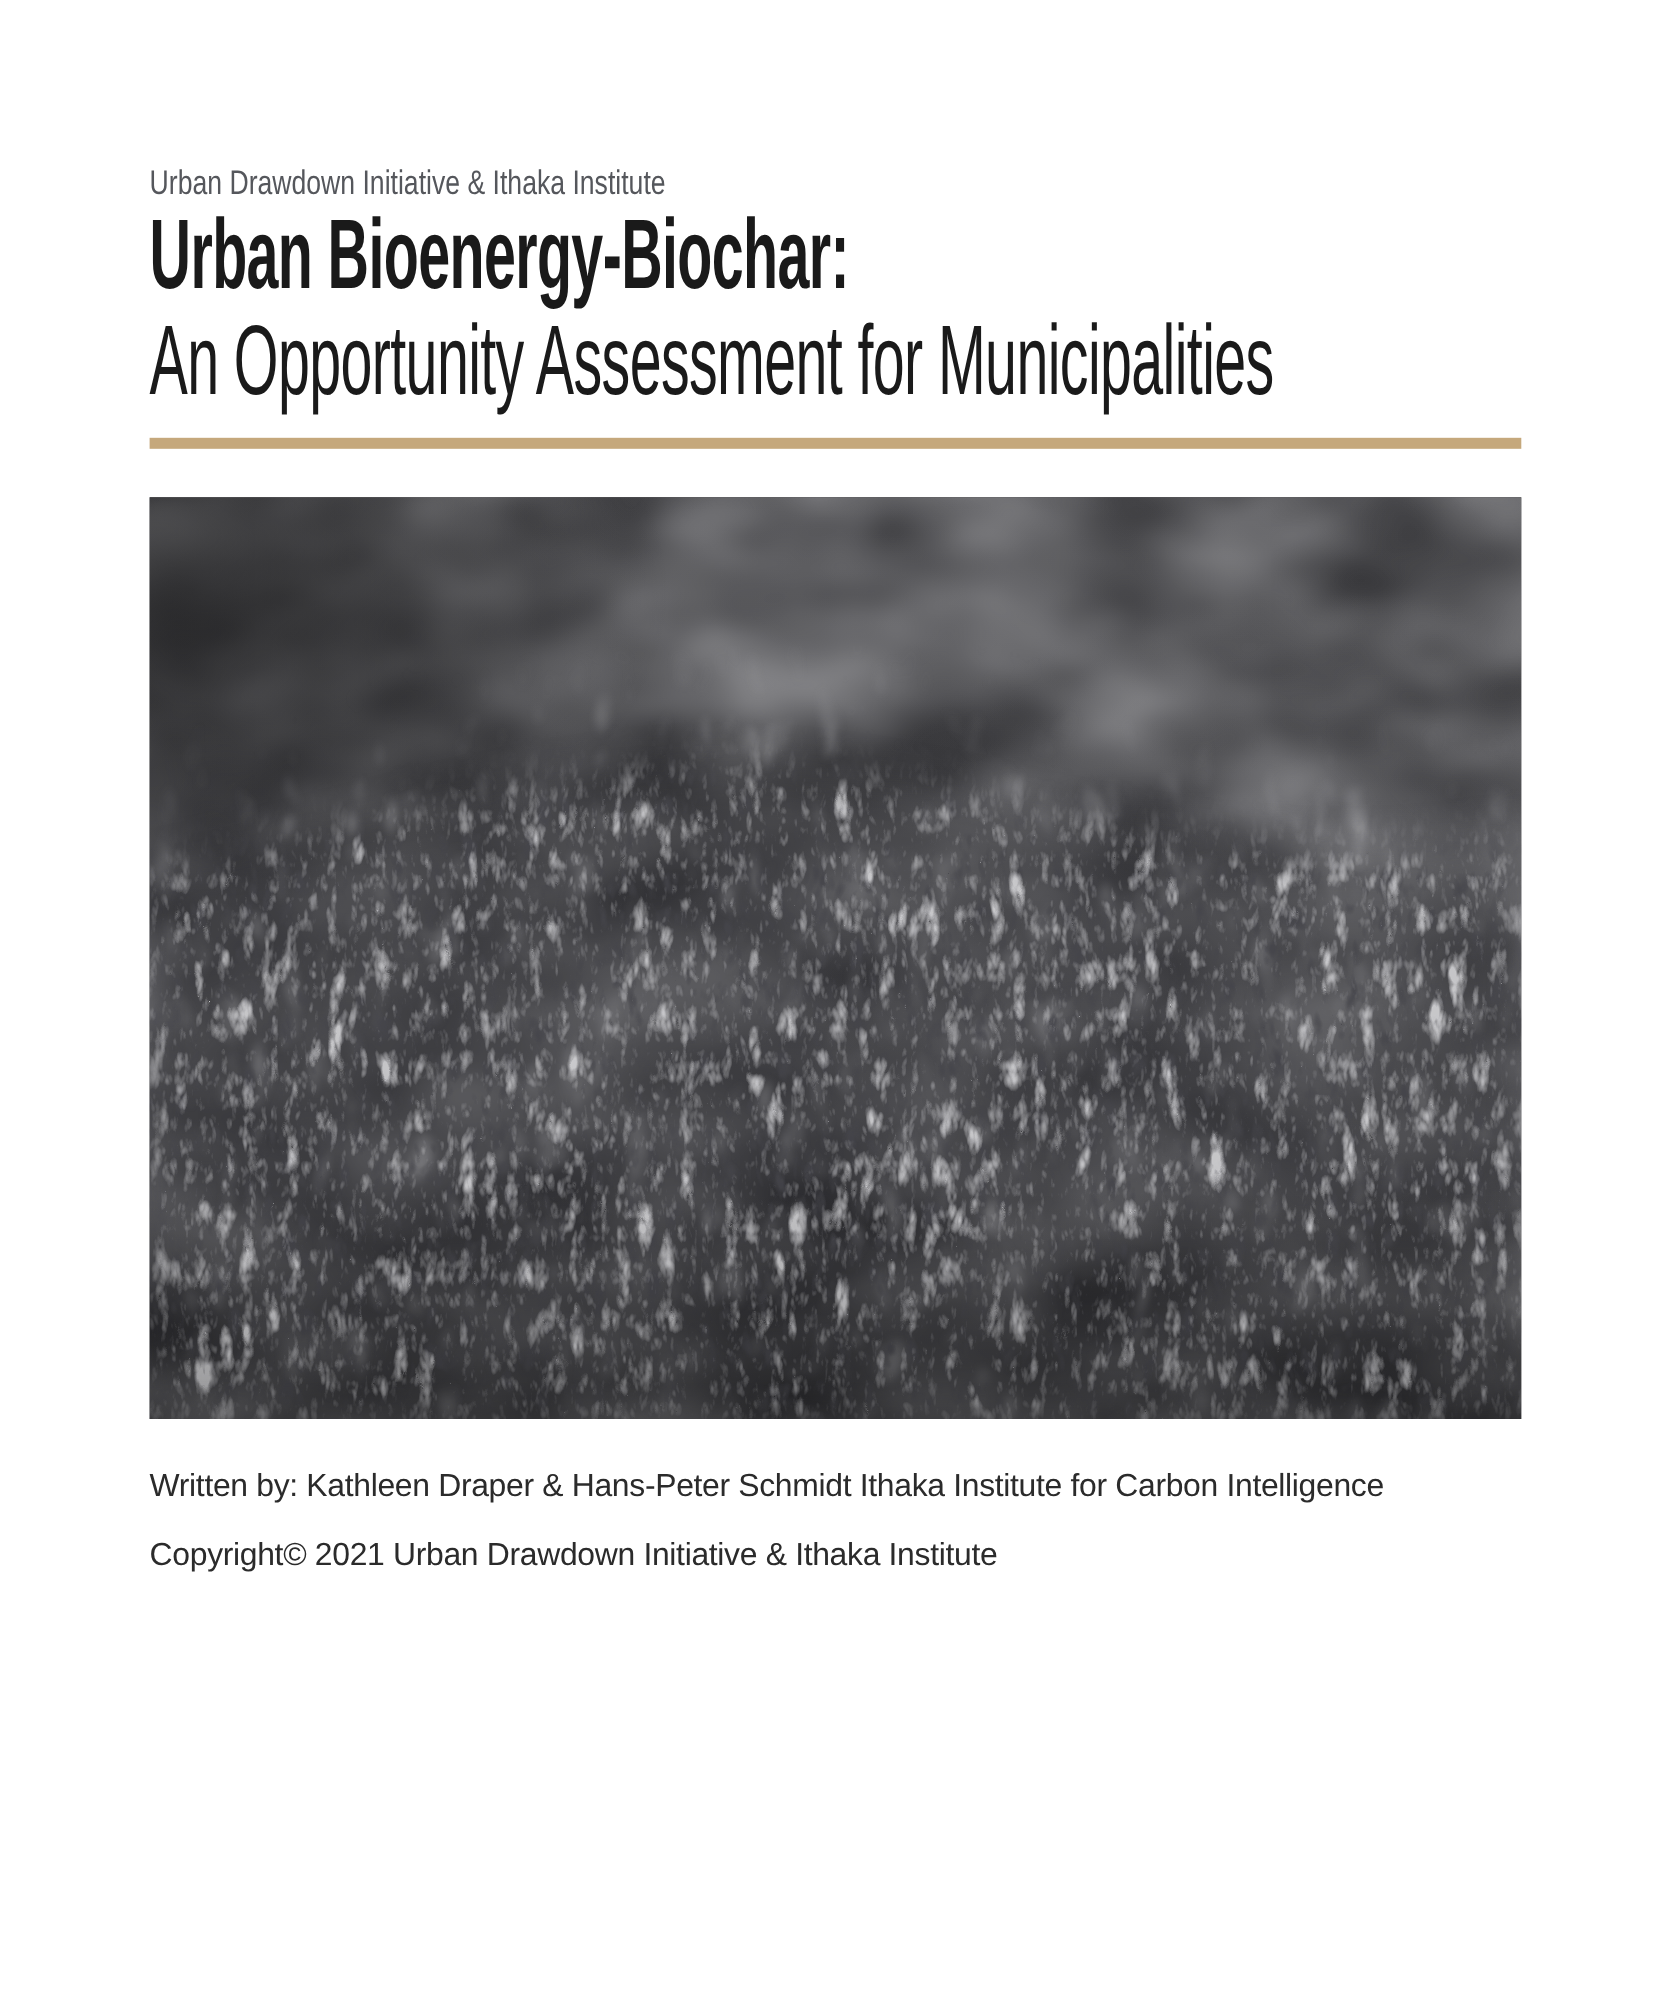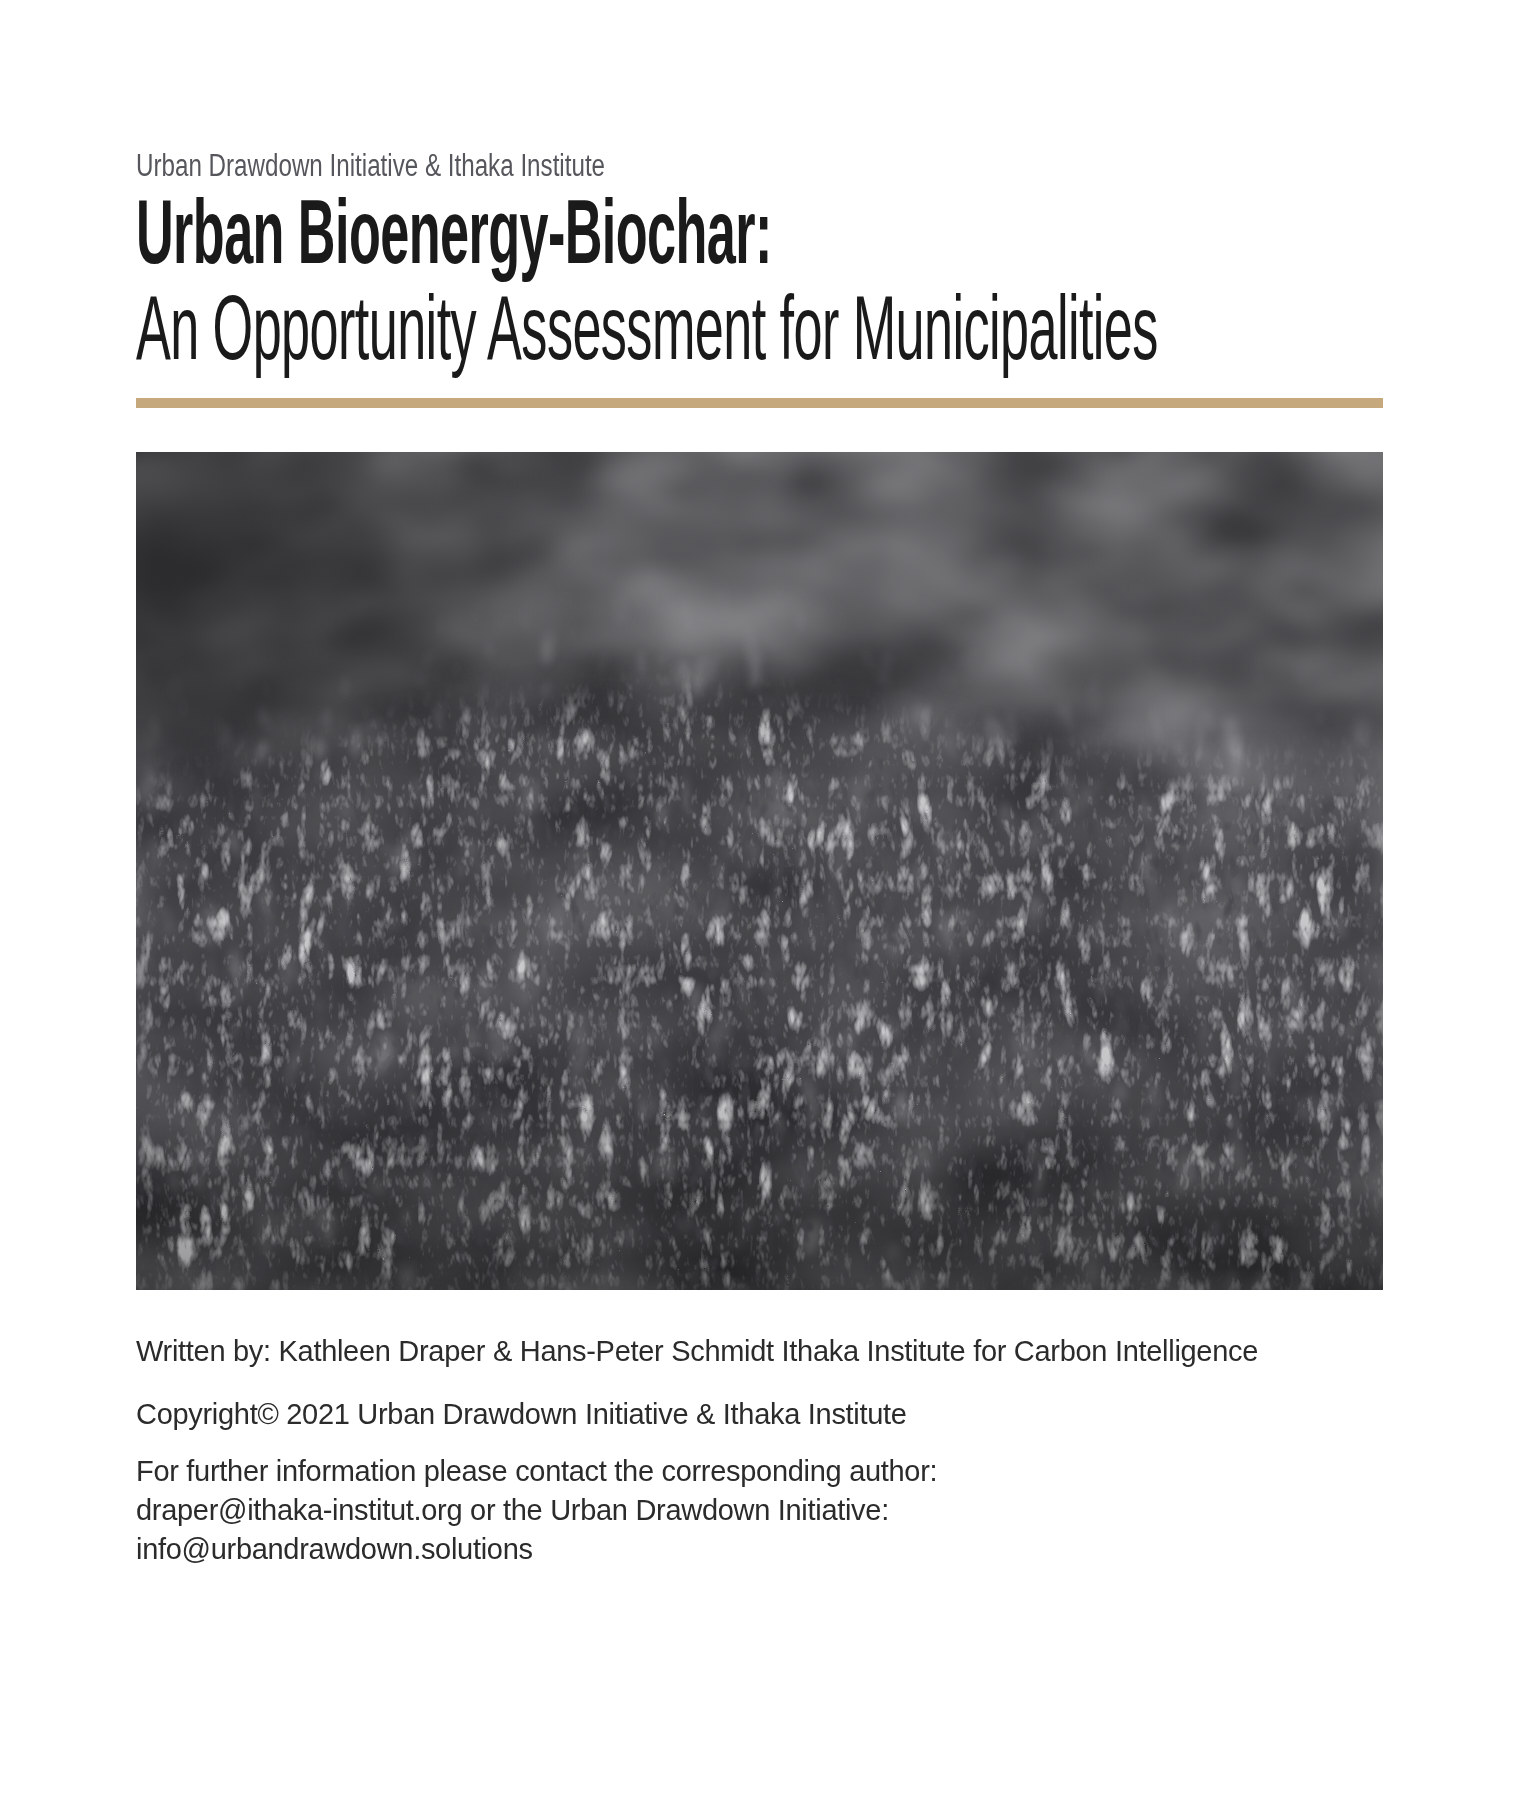--- a/index.html
+++ b/index.html
@@ -162,17 +162,14 @@
 
       <rect width="1247" height="838" fill="url(#vigBottom)"></rect>
     </svg>
   </figure>
 
   <p class="body-copy written">Written by: Kathleen Draper &amp; Hans-Peter Schmidt Ithaka Institute for Carbon Intelligence</p>
 
 
   <p class="body-copy copyright">Copyright© 2021 Urban Drawdown Initiative &amp; Ithaka Institute</p>
 
-  <p class="body-copy contact">For further information please contact the corresponding author:
-draper@ithaka-institut.org or the Urban Drawdown Initiative:
-info@urbandrawdown.solutions</p>
 
 </div>
 
 </body></html>

